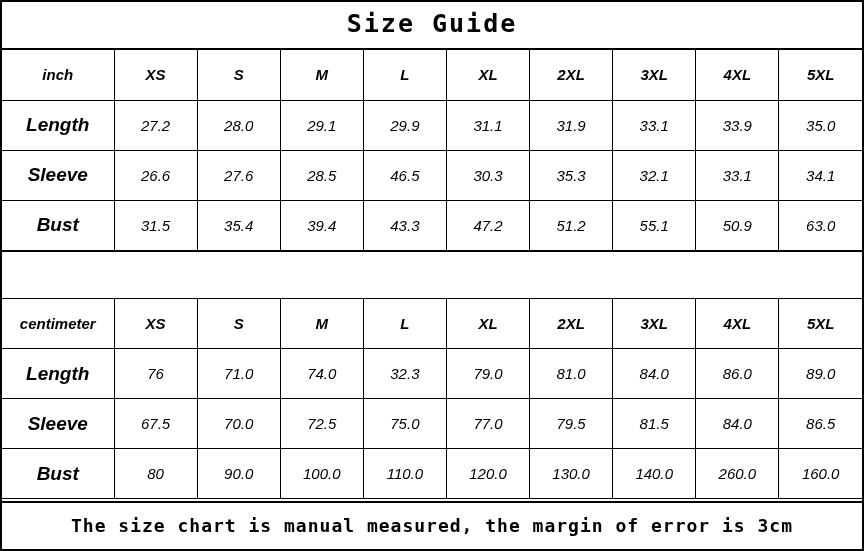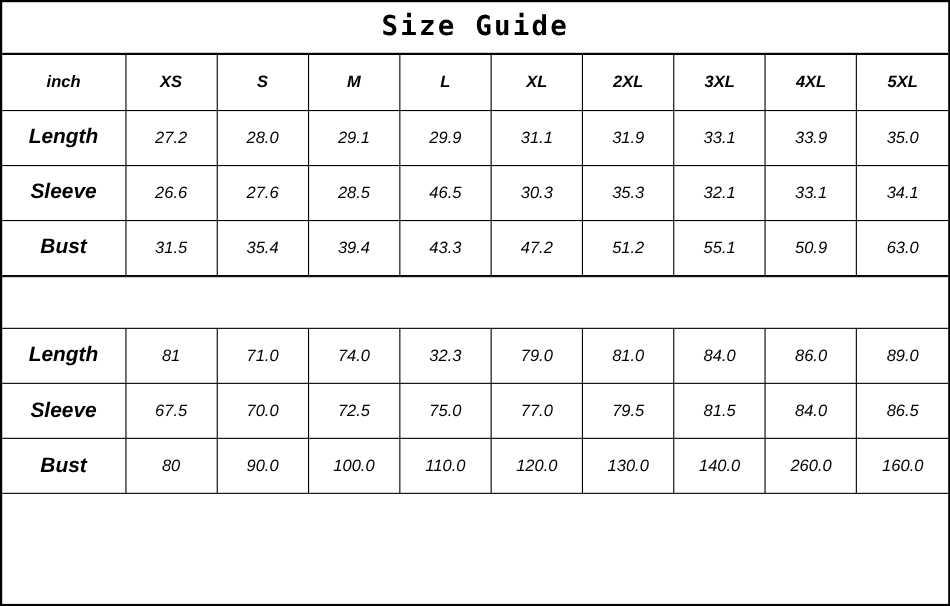--- a/index.html
+++ b/index.html
@@ -157,22 +157,34 @@
           <td class="val">63.0</td>
         </tr>
       </tbody>
     </table>
 
     <div class="spacer-wrap"></div>
 
     <table class="guide">
       <tbody>
         <tr>
+          <td class="unit-cell first-col">centimeter</td>
+          <td class="hdr">XS</td>
+          <td class="hdr">S</td>
+          <td class="hdr">M</td>
+          <td class="hdr">L</td>
+          <td class="hdr">XL</td>
+          <td class="hdr">2XL</td>
+          <td class="hdr">3XL</td>
+          <td class="hdr">4XL</td>
+          <td class="hdr">5XL</td>
+        </tr>
+        <tr>
           <td class="rowlabel first-col">Length</td>
-          <td class="val">81</td>
+          <td class="val">76</td>
           <td class="val">71.0</td>
           <td class="val">74.0</td>
           <td class="val">32.3</td>
           <td class="val">79.0</td>
           <td class="val">81.0</td>
           <td class="val">84.0</td>
           <td class="val">86.0</td>
           <td class="val">89.0</td>
         </tr>
         <tr>
@@ -197,14 +209,15 @@
           <td class="val">130.0</td>
           <td class="val">140.0</td>
           <td class="val">260.0</td>
           <td class="val">160.0</td>
         </tr>
       </tbody>
     </table>
 
   </div>
 
+  <div class="footer">The size chart is manual measured, the margin of error is 3cm</div>
 
 </div>
 
 </body></html>

